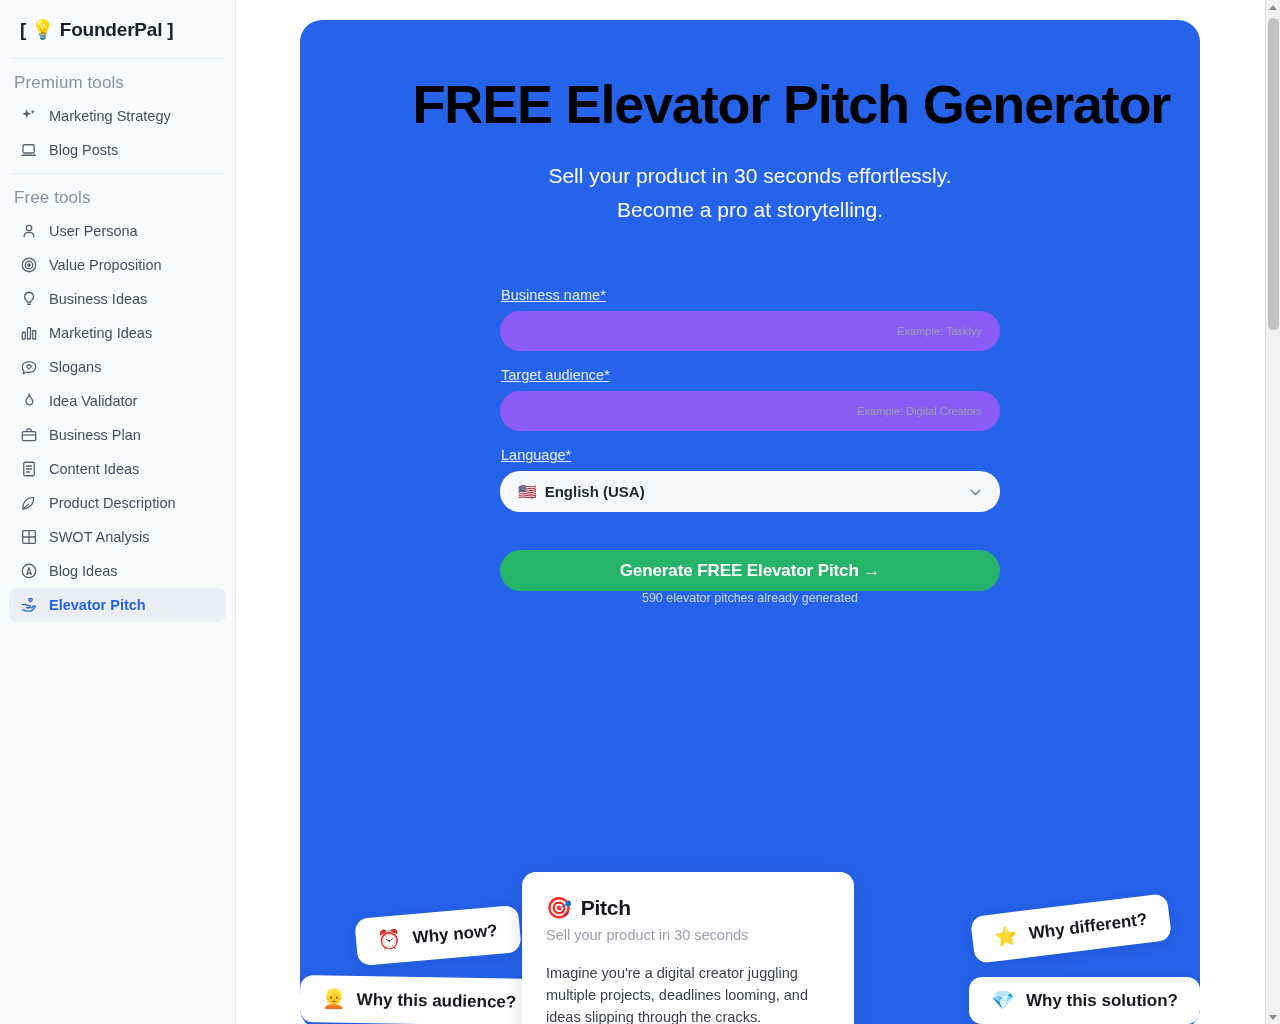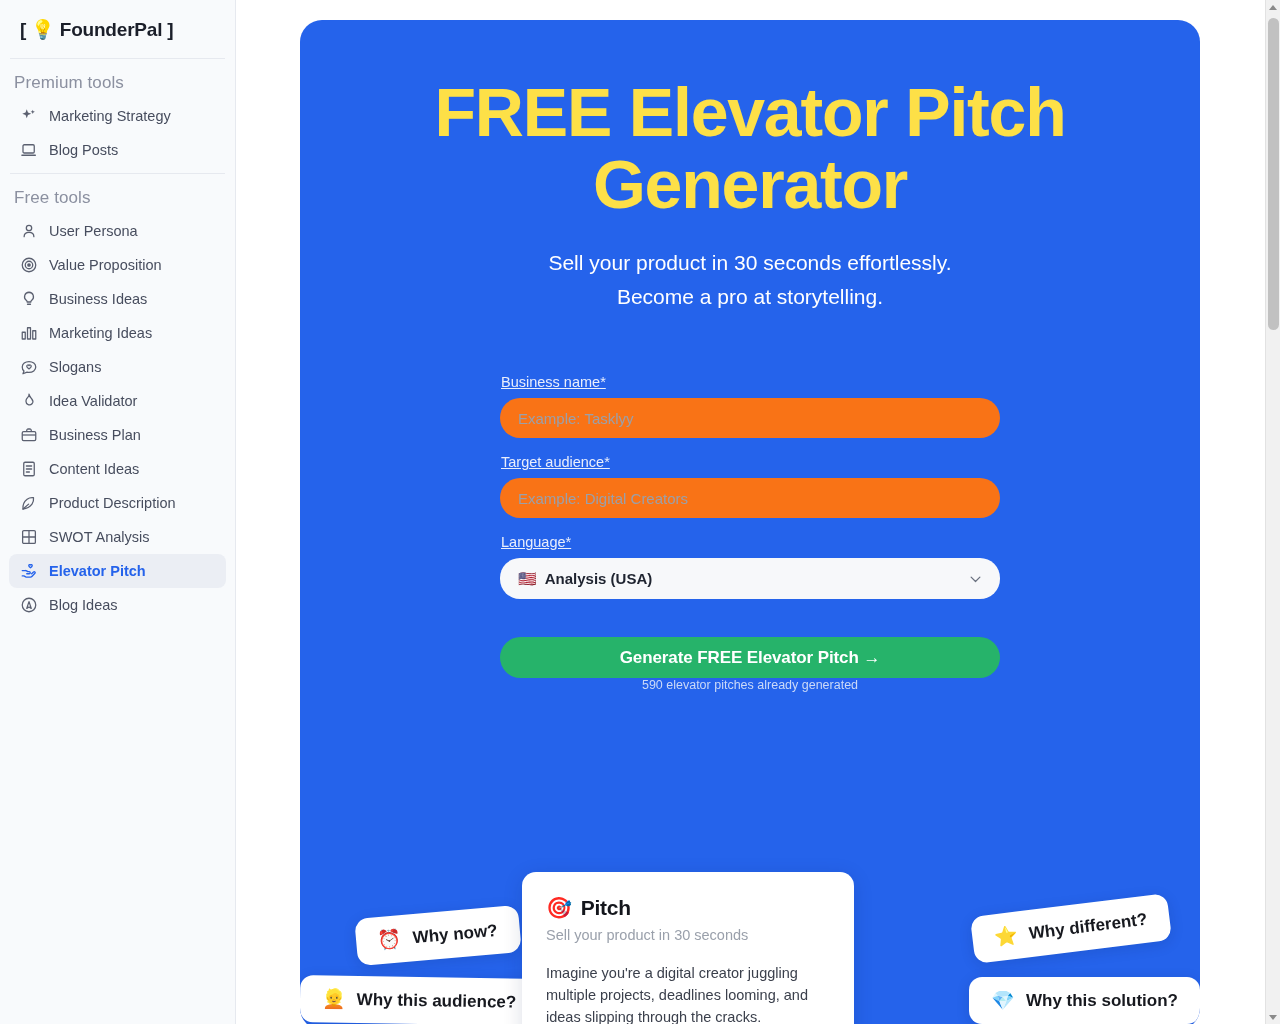--- a/index.html
+++ b/index.html
@@ -103,23 +103,23 @@
     top: 20px;
     width: 900px;
     height: 1010px;
     background: #2563eb;
     border-radius: 22px;
     overflow: hidden;
   }
 
   .hero-title {
     margin-top: 56px;
-    text-align: center;
-    color: #fde047;
-    font-size: 68px;
+    text-align: right;
+    color: #000000;
+    font-size: 54px;
     line-height: 1.06;
     font-weight: 800;
     letter-spacing: -1.2px;
     padding: 0 30px;
   }
 
   .hero-sub {
     margin-top: 26px;
     text-align: center;
     color: #ffffff;
@@ -142,27 +142,28 @@
     font-size: 14.5px;
     margin-bottom: 8px;
     padding-left: 1px;
     text-decoration: underline;
   }
 
   .field-input {
     width: 500px;
     height: 40px;
     border-radius: 20px;
-    background: #f97316;
+    background: #8b5cf6;
     border: none;
     outline: none;
     padding: 0 18px;
-    font-size: 15px;
+    font-size: 11px;
     font-family: "Liberation Sans", sans-serif;
     color: #2b2f3a;
+    text-align: right;
   }
   .field-input::placeholder { color: #9aa0ab; }
 
   .select-wrap { position: relative; width: 500px; }
   .field-select {
     width: 500px;
     height: 41px;
     border-radius: 20px;
     background: #f7f8fa;
     display: flex;
@@ -449,39 +450,39 @@
       <div class="nav-item">
         <span class="ico">
           <svg viewBox="0 0 24 24" fill="none" stroke="#5b6070" stroke-width="1.7" stroke-linejoin="round">
             <rect x="3.5" y="3.5" width="17" height="17" rx="1.6"></rect>
             <path d="M12 3.5v17M3.5 12h17"></path>
           </svg>
         </span>
         <span>SWOT Analysis</span>
       </div>
 
+      <div class="nav-item">
+        <span class="ico">
+          <svg viewBox="0 0 24 24" fill="none" stroke="#5b6070" stroke-width="1.7" stroke-linecap="round" stroke-linejoin="round">
+            <circle cx="12" cy="12" r="9"></circle>
+            <path d="M12 7.5 15 16.5 12 14.6 9 16.5Z"></path>
+          </svg>
+        </span>
+        <span>Blog Ideas</span>
+      </div>
+
       <div class="nav-item active">
         <span class="ico">
           <svg viewBox="0 0 24 24" fill="none" stroke="#2563eb" stroke-width="1.8" stroke-linecap="round" stroke-linejoin="round">
             <path d="M14 7.6s-2.3-1.6-2.3-3a1.3 1.3 0 0 1 2.3-.7 1.3 1.3 0 0 1 2.3.7c0 1.4-2.3 3-2.3 3Z"></path>
             <path d="M3 18.5h2.2l2.4 1.3a3 3 0 0 0 1.4.3h5a2.5 2.5 0 0 0 1.8-.8l4.1-4.2a1.3 1.3 0 0 0-1.9-1.8l-2.5 2.3"></path>
             <path d="M9 15.6h3.3a1.4 1.4 0 0 0 0-2.8h-2.1l-1.4-.9a3 3 0 0 0-1.7-.5H3"></path>
           </svg>
         </span>
         <span>Elevator Pitch</span>
-      </div>
-
-      <div class="nav-item">
-        <span class="ico">
-          <svg viewBox="0 0 24 24" fill="none" stroke="#5b6070" stroke-width="1.7" stroke-linecap="round" stroke-linejoin="round">
-            <circle cx="12" cy="12" r="9"></circle>
-            <path d="M12 7.5 15 16.5 12 14.6 9 16.5Z"></path>
-          </svg>
-        </span>
-        <span>Blog Ideas</span>
       </div>
 
     </div>
   </aside>
 
   <main class="main">
 
     <section class="hero">
 
       <h1 class="hero-title">FREE Elevator Pitch Generator</h1>
@@ -504,21 +505,21 @@
         <div class="field">
           <div class="field-label">Target audience*</div>
           <input class="field-input" type="text" placeholder="Example: Digital Creators" style="">
         </div>
 
         <div class="field">
           <div class="field-label">Language*</div>
           <div class="select-wrap">
             <div class="field-select">
               <span class="flagbox">🇺🇸</span>
-              <span>Analysis (USA)</span>
+              <span>English (USA)</span>
             </div>
             <span class="chevron">
               <svg viewBox="0 0 24 24" fill="none" stroke="#6b7280" stroke-width="2" stroke-linecap="round" stroke-linejoin="round">
                 <path d="M5 9l7 7 7-7"></path>
               </svg>
             </span>
           </div>
         </div>
 
         <button class="cta" type="submit">Generate FREE Elevator Pitch →</button>

